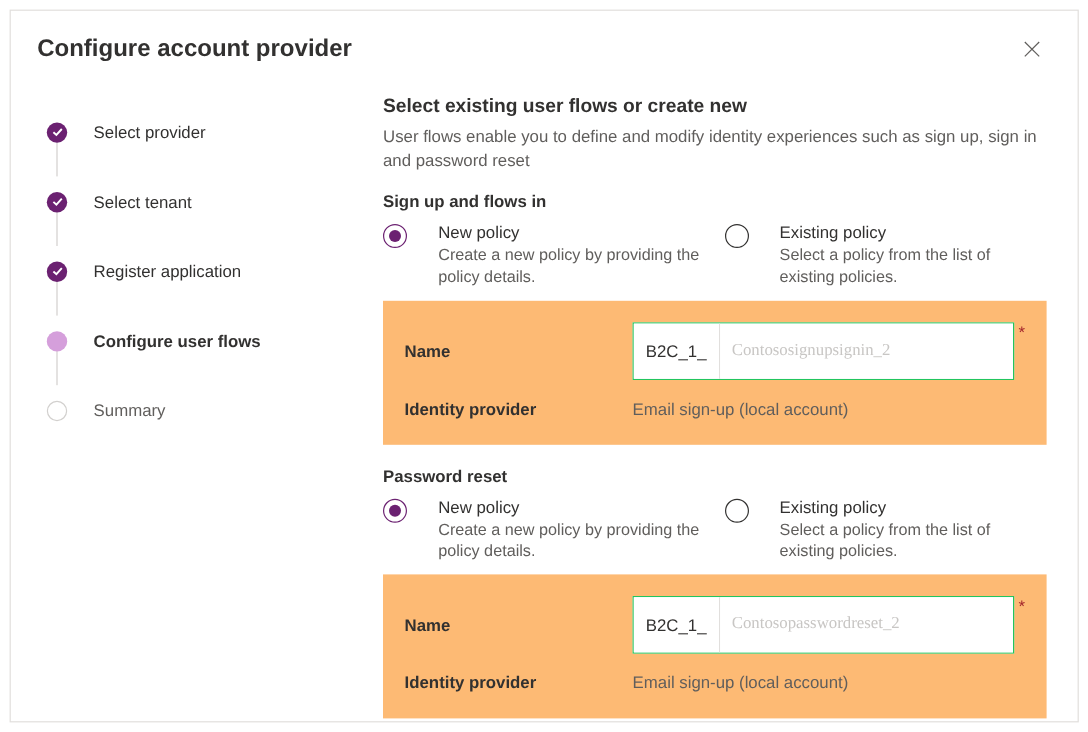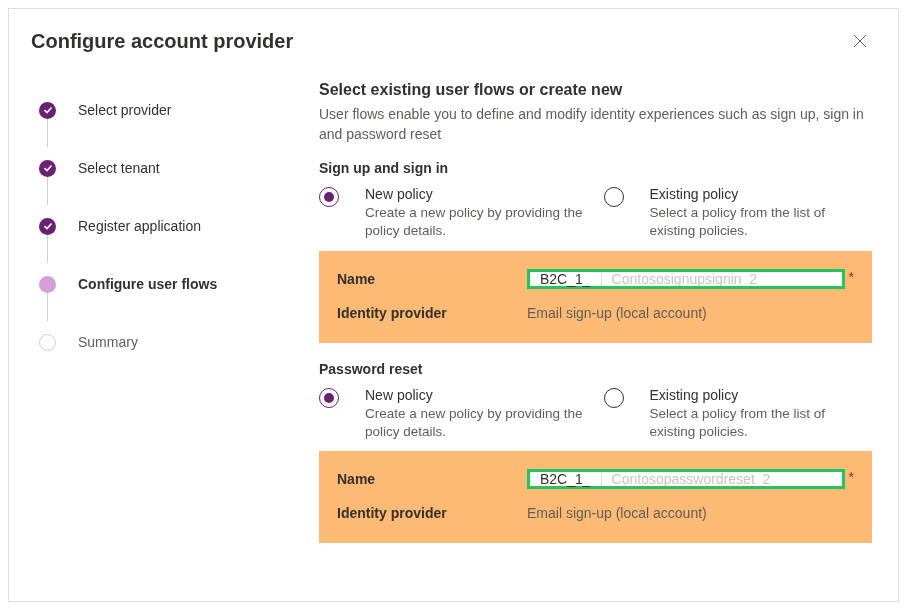--- a/index.html
+++ b/index.html
@@ -167,42 +167,42 @@
   .form-label {
     width: 190px;
     font-weight: 600;
     color: #323130;
   }
   .input-wrap {
     display: flex;
     align-items: flex-start;
     flex: 1;
     max-width: 330px;
-    border: 3px solid #22c55e;
-    background: #fff;
-    height: 20px;
+    border: 1px solid #22c55e;
+    background: #fff;
+    height: 48px;
     position: relative;
   }
   .input-prefix {
     padding: 0 10px;
     color: #323130;
     border-right: 1px solid #e1dfdd;
     height: 100%;
     display: flex;
     align-items: center;
     font-size: 14px;
     background: #fff;
   }
   .input-field {
     border: none;
     outline: none;
     padding: 0 10px;
     flex: 1;
     height: 100%;
-    font-family: Liberation Sans, sans-serif;
+    font-family: Liberation Serif, serif;
     font-size: 14px;
     color: #c8c6c4;
   }
   .req {
     color: #a4262c;
     margin-left: 4px;
     align-self: flex-start;
     font-size: 14px;
   }
   .static-val {
@@ -261,21 +261,21 @@
       <div class="step step-pending">
         <span class="step-dot"></span>
         <span class="step-label">Summary</span>
       </div>
     </div>
 
     <div class="main">
       <h2>Select existing user flows or create new</h2>
       <p class="intro">User flows enable you to define and modify identity experiences such as sign up, sign in and password reset</p>
 
-      <div class="section-title">Sign up and sign in</div>
+      <div class="section-title">Sign up and flows in</div>
       <div class="radio-row">
         <div class="radio-opt radio-selected">
           <span class="radio-circle"></span>
           <div class="radio-text">
             <p class="r-label">New policy</p>
             <p class="r-desc">Create a new policy by providing the policy details.</p>
           </div>
         </div>
         <div class="radio-opt">
           <span class="radio-circle"></span>

